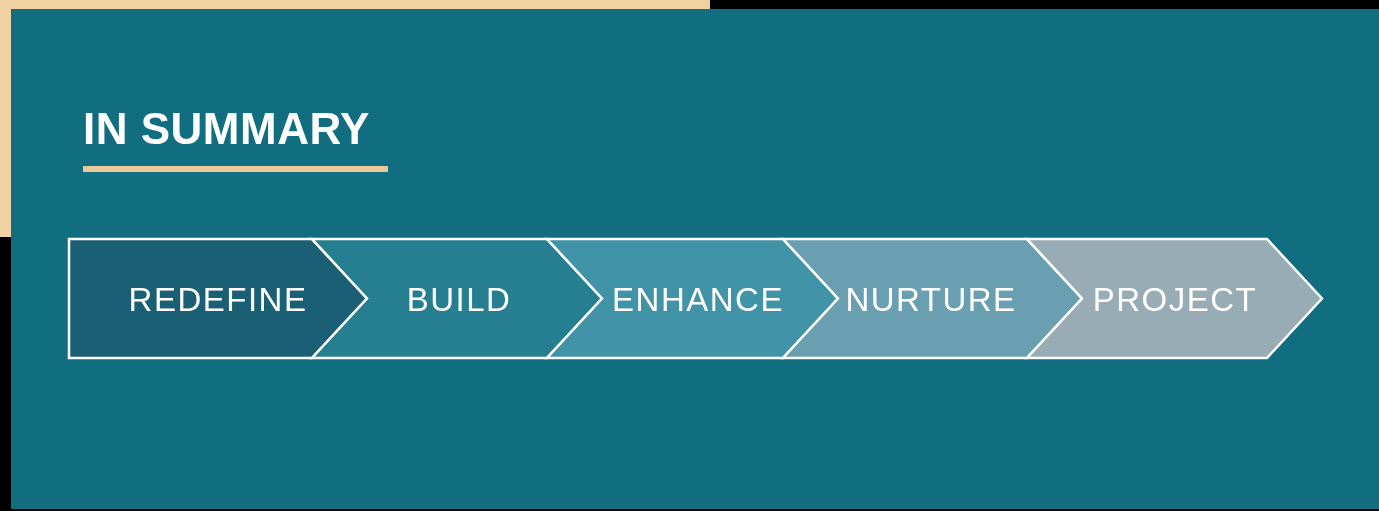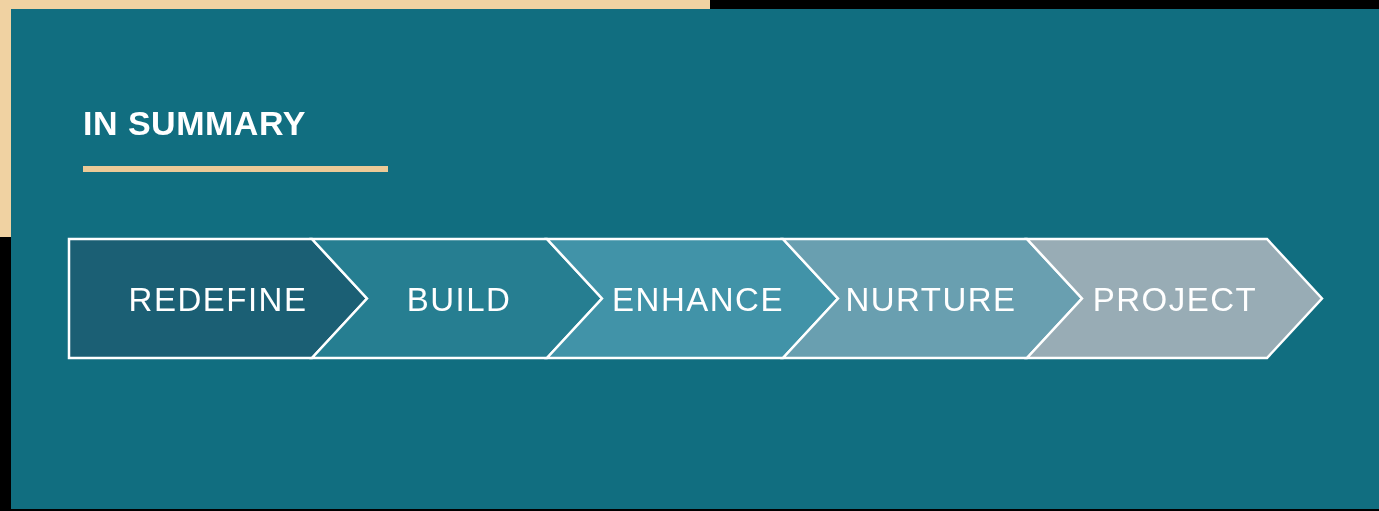--- a/index.html
+++ b/index.html
@@ -19,21 +19,21 @@
     width: 710px; height: 237px;
   }
   .slide {
     position: absolute;
     left: 11px; top: 9px; right: 0; bottom: 2px;
   }
   .title {
     position: absolute;
     left: 72px; top: 96px;
     margin: 0;
-    font-size: 34px;
+    font-size: 44px;
     font-weight: 700;
     letter-spacing: 0.5px;
     line-height: 1.1;
     color: #ffffff;
   }
   .title-underline {
     position: absolute;
     left: 72px; top: 157px;
     width: 305px; height: 6px;
   }

